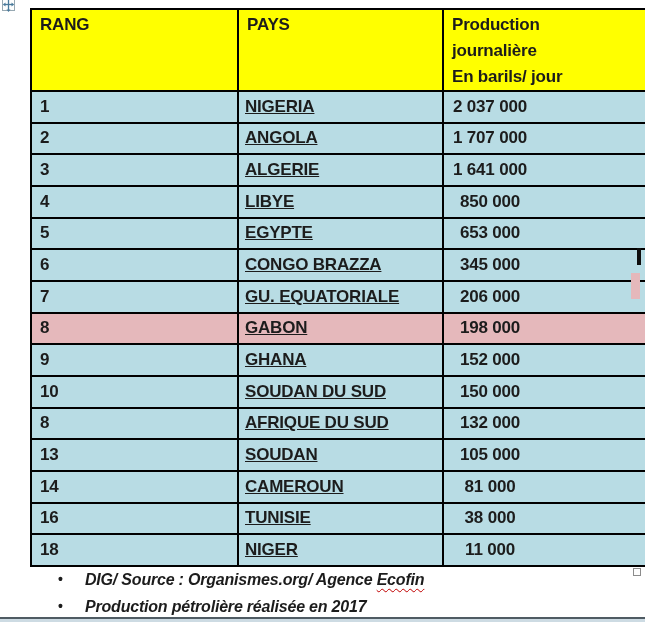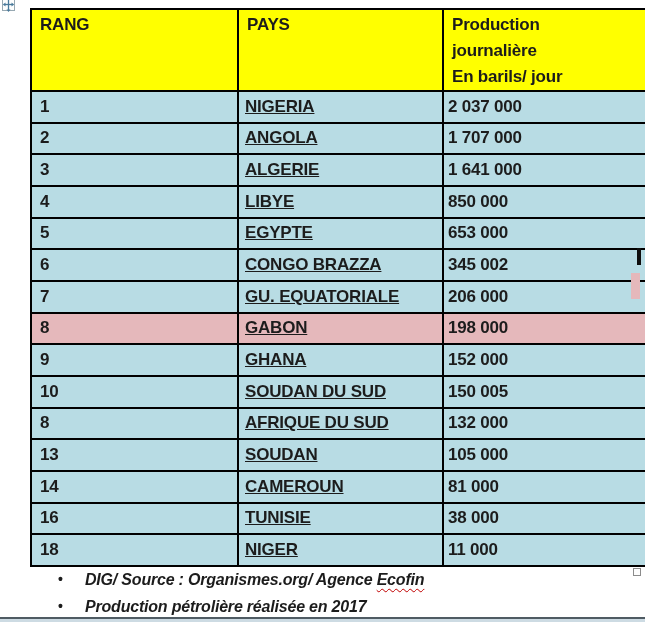--- a/index.html
+++ b/index.html
@@ -42,21 +42,21 @@
   }
   thead tr{height:78px;}
   .doc-table td{
     background:var(--row-bg);
     font-size:17px;
     vertical-align:middle;
     padding:0 0 0 8px;
   }
   td.cell-pays{padding-left:6px;text-decoration:underline;}
   td.cell-prod{padding-left:4px;}
-  .num{display:inline-block;width:84px;text-align:left;}
+  .num{display:inline-block;width:84px;text-align:center;}
   tr.highlight td{background:var(--highlight-bg);}
 
   
   .move-handle{position:absolute;left:2px;top:0;width:14px;height:12px;overflow:hidden;cursor:move;}
   .move-handle .box{
     position:absolute;left:0;top:-5px;width:13px;height:16px;
     border:1px solid #97A8B2;background:#FDFEFE;
   }
   .move-handle svg{position:absolute;left:1px;top:-3px;}
 
@@ -154,21 +154,21 @@
 
   <tr>
     <td class="cell-rang">5</td>
     <td class="cell-pays">EGYPTE</td>
     <td class="cell-prod"><span class="num">653 000</span></td>
   </tr>
 
   <tr>
     <td class="cell-rang">6</td>
     <td class="cell-pays">CONGO BRAZZA</td>
-    <td class="cell-prod"><span class="num">345 002</span></td>
+    <td class="cell-prod"><span class="num">345 000</span></td>
   </tr>
 
   <tr>
     <td class="cell-rang">7</td>
     <td class="cell-pays">GU. EQUATORIALE</td>
     <td class="cell-prod"><span class="num">206 000</span></td>
   </tr>
 
   <tr class="highlight">
     <td class="cell-rang">8</td>
@@ -178,21 +178,21 @@
 
   <tr>
     <td class="cell-rang">9</td>
     <td class="cell-pays">GHANA</td>
     <td class="cell-prod"><span class="num">152 000</span></td>
   </tr>
 
   <tr>
     <td class="cell-rang">10</td>
     <td class="cell-pays">SOUDAN DU SUD</td>
-    <td class="cell-prod"><span class="num">150 005</span></td>
+    <td class="cell-prod"><span class="num">150 000</span></td>
   </tr>
 
   <tr>
     <td class="cell-rang">8</td>
     <td class="cell-pays">AFRIQUE DU SUD</td>
     <td class="cell-prod"><span class="num">132 000</span></td>
   </tr>
 
 
   <tr>

